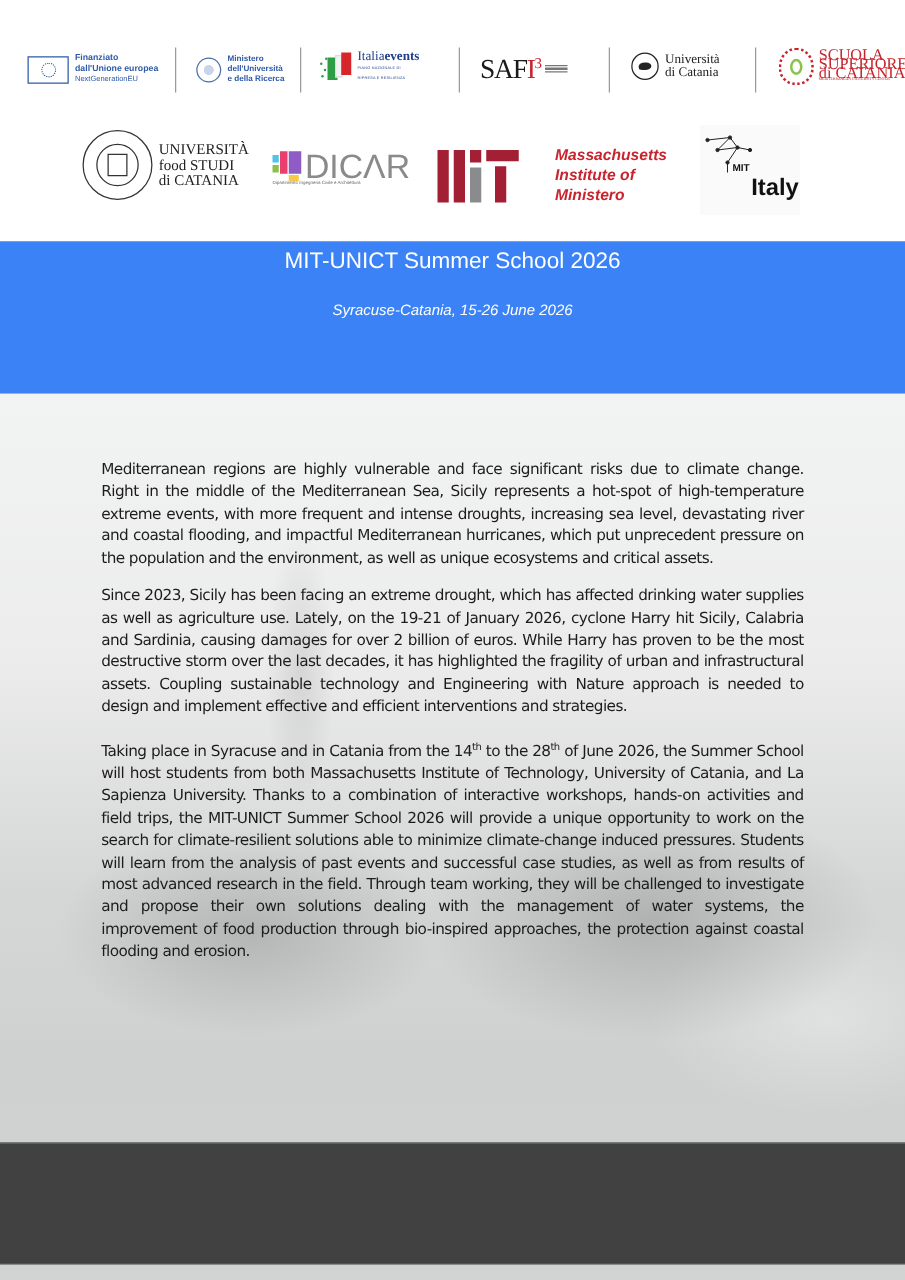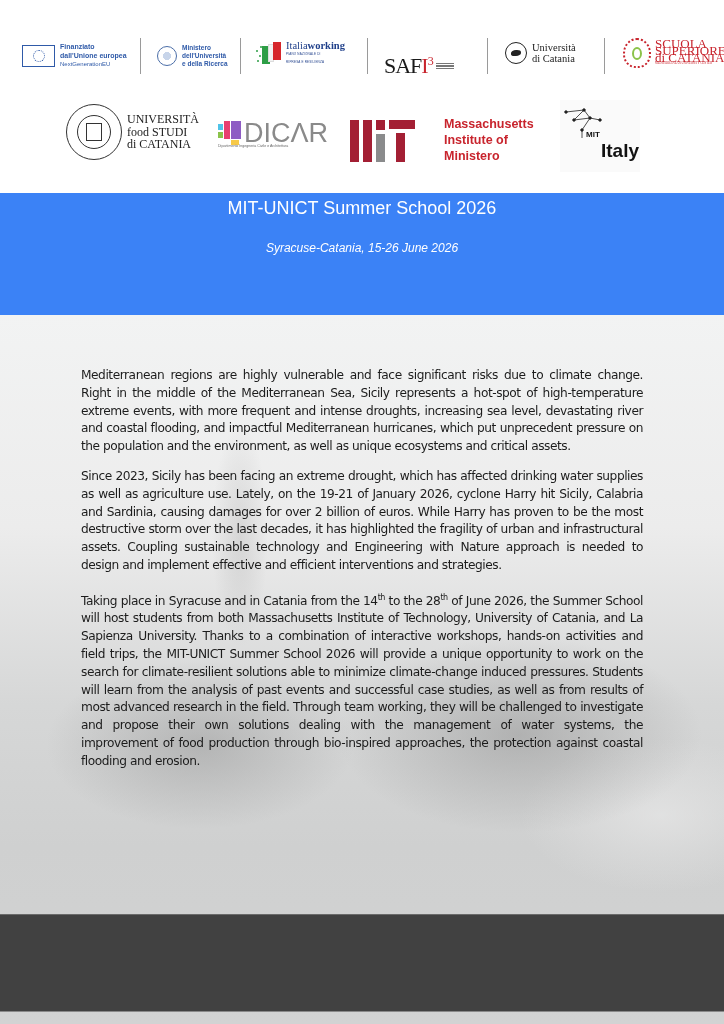--- a/index.html
+++ b/index.html
@@ -64,21 +64,21 @@
   
   .dicar-blocks { position: relative; width: 24px; height: 24px; }
   .dicar-blocks i { position: absolute; display: block; }
   .dicar-word { font-size: 27px; color: #8a8a8a; letter-spacing: 0px; line-height: 24px; margin-left: 2px; }
   .dicar-sub { position: absolute; left: 0; top: 28px; font-size: 3.6px; color: #666; white-space: nowrap; }
 
   
   .mit-mark { position: relative; width: 66px; height: 40px; }
   .mit-mark i { position: absolute; display: block; background: #a31f34; }
   .mit-mark i.gr { background: #8a8b8c; }
-  .mit-text { margin-left: 28px; line-height: 16px; }
+  .mit-text { margin-left: 28px; line-height: 16px; font-style: italic; }
   .mit-text span { display: block; font-size: 12.5px; font-weight: bold; color: #c8242d; }
 
   
   .miti { position: absolute; width: 80px; height: 72px; background: #fafafa; }
   .miti svg { position: absolute; left: 0; top: 0; }
   .miti .m { position: absolute; left: 26px; top: 30px; font-size: 8px; font-weight: bold; color: #111; }
   .miti .it { position: absolute; left: 41px; top: 40px; font-size: 19px; font-weight: bold; color: #111; }
 
   
   .banner { position: absolute; left: 0; top: 193px; width: 724px; height: 122px; background: #3b82f6; color: #fff; text-align: center; }
@@ -134,27 +134,27 @@
       <div class="itd-flag">
         <i class="d" style="left:0;top:8px"></i>
           <i class="d" style="left:3px;top:13px"></i>
           <i class="d" style="left:1px;top:18px"></i>
           <i class="d" style="left:4px;top:4px"></i>
         <i class="g"></i>
           <i class="w"></i>
           <i class="r"></i>
       </div>
       <div class="itd-text">
-        <span class="a"><span>Italia</span><b>working</b></span>
+        <span class="a"><span>Italia</span><b>events</b></span>
         <span class="b">PIANO NAZIONALE DI RIPRESA E RESILIENZA</span>
       </div>
     </div>
     <div class="vdiv" style="left:367px; top:2px; height:36px;"></div>
 
-    <div class="logo" style="left:384px; top:17px;">
+    <div class="logo" style="left:384px; top:6px;">
       <span class="safi"><span>SAF</span><span class="i">I</span><sup>3</sup></span>
       <span class="safi-sub">
           <span></span>
           <span></span>
           <span></span>
         </span>
     </div>
     <div class="vdiv" style="left:487px; top:2px; height:36px;"></div>
 
     <div class="logo" style="left:505px; top:6px;">

